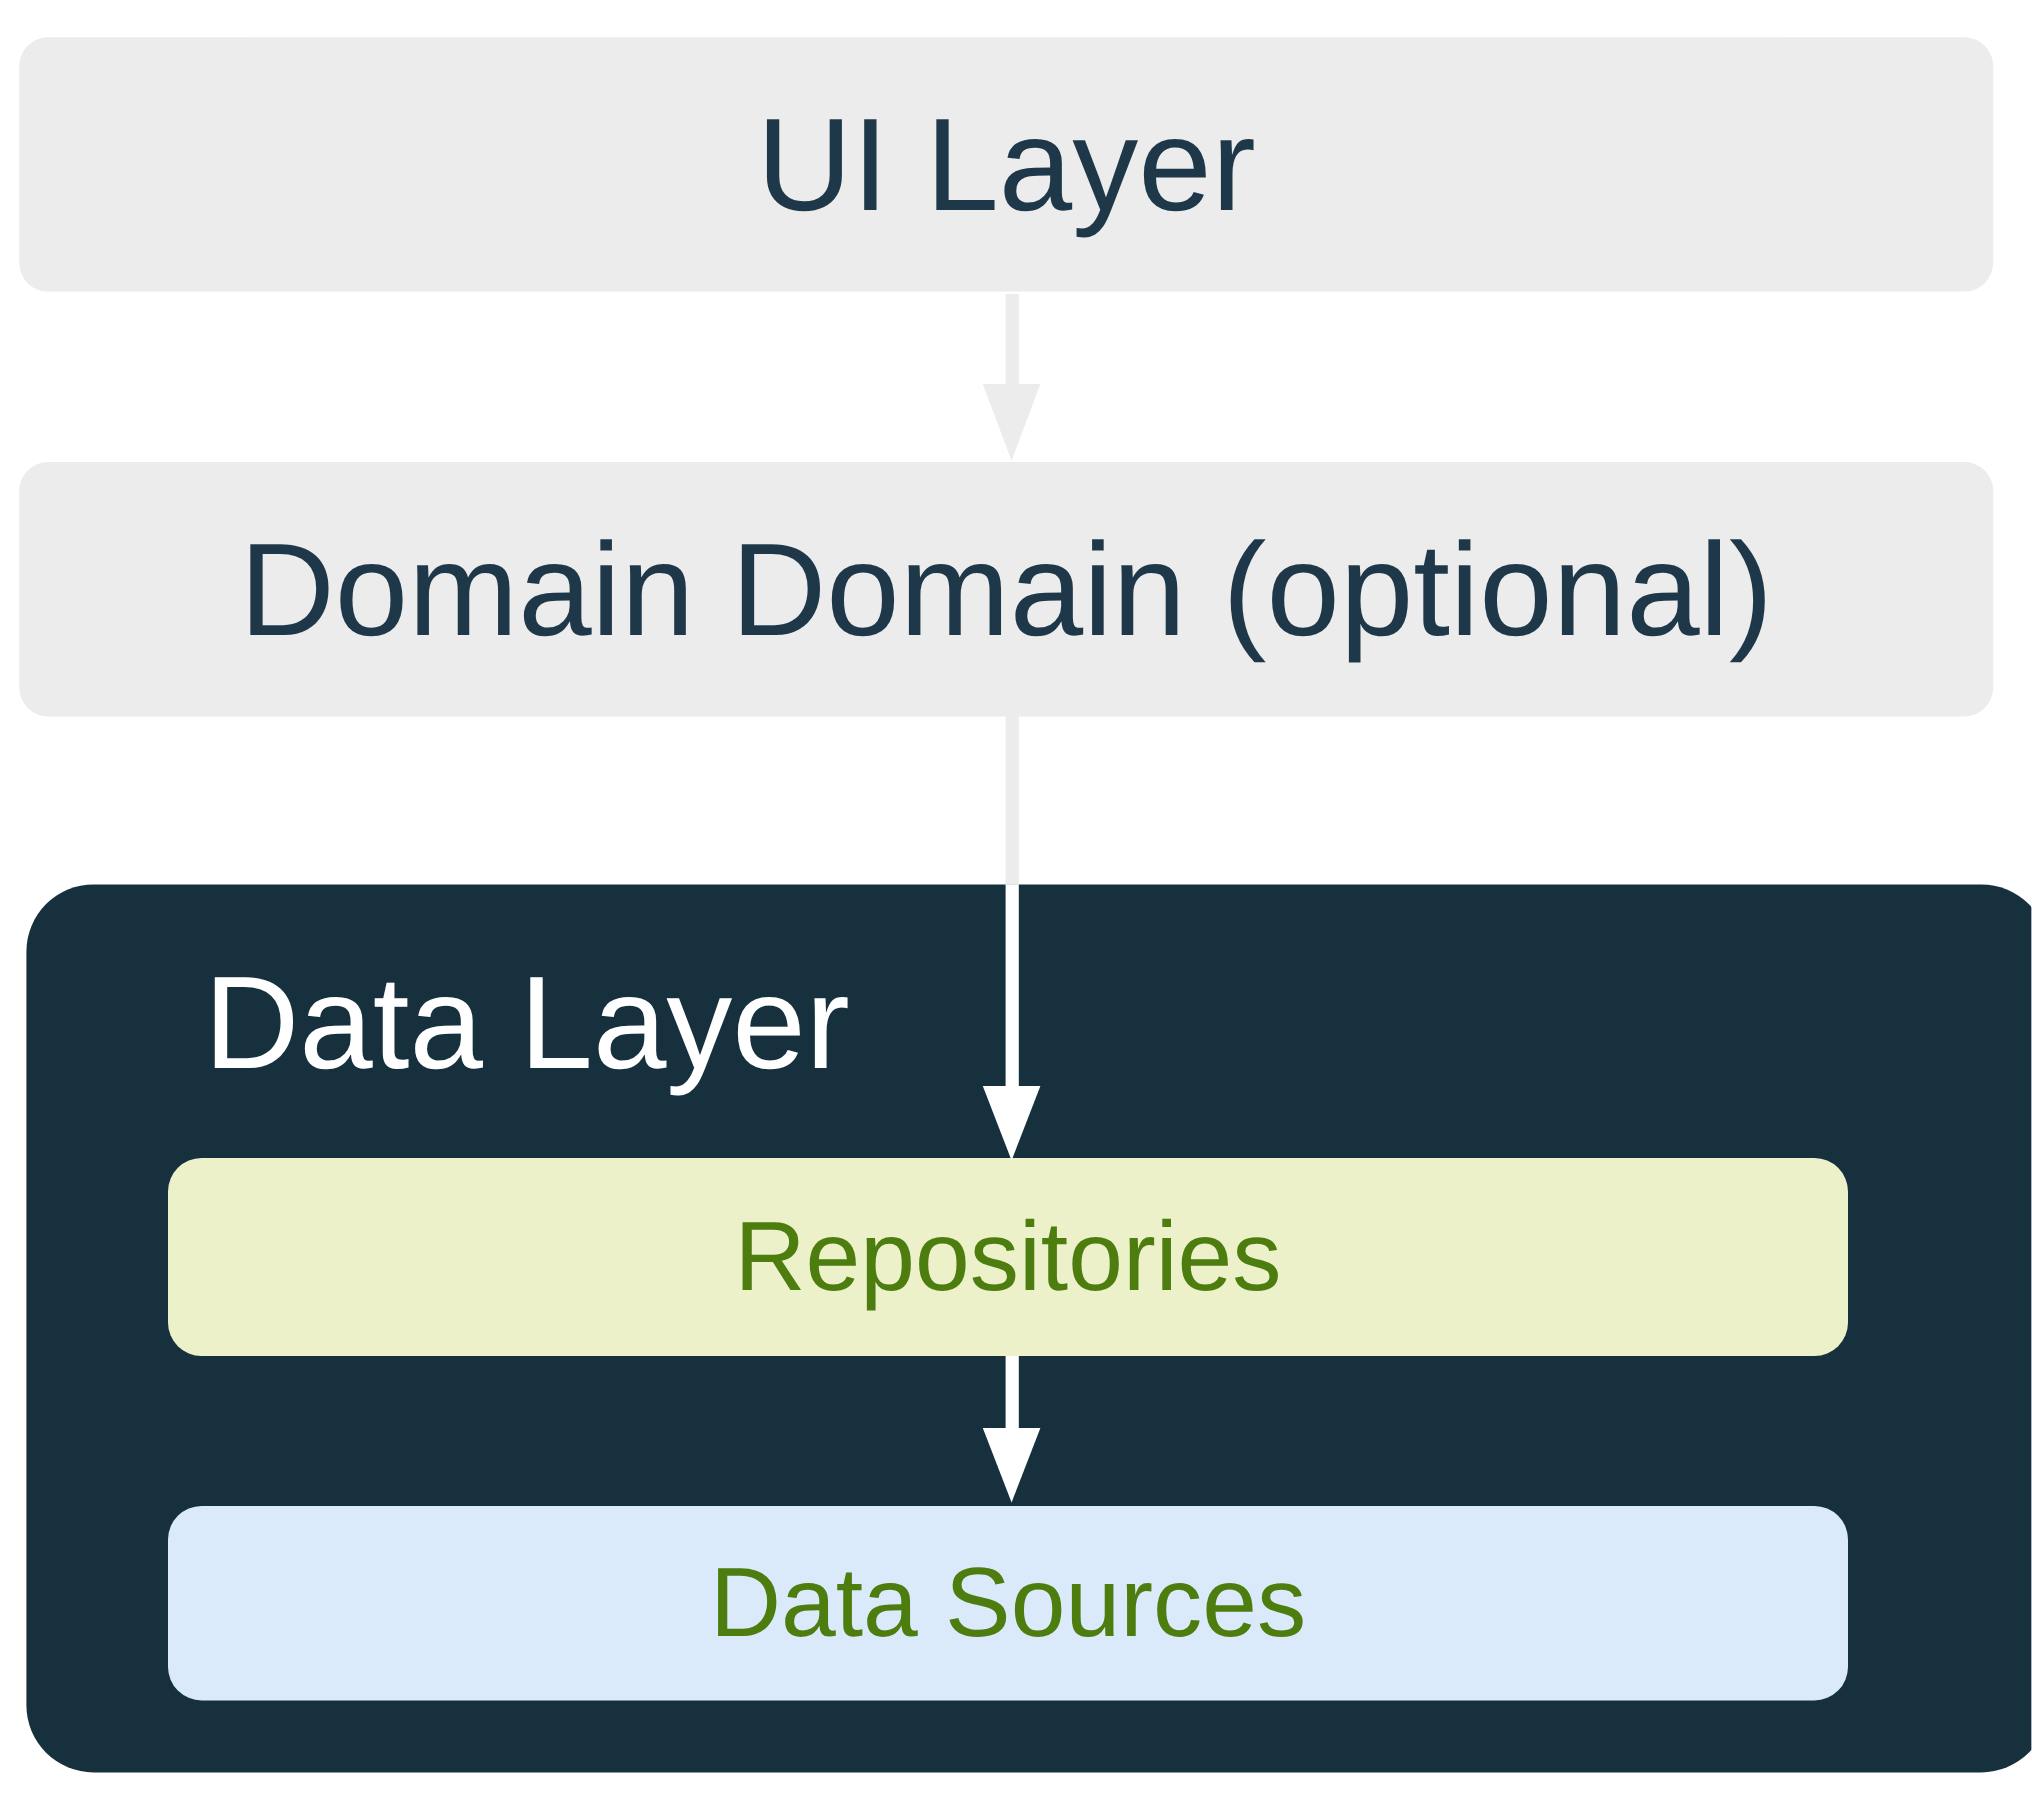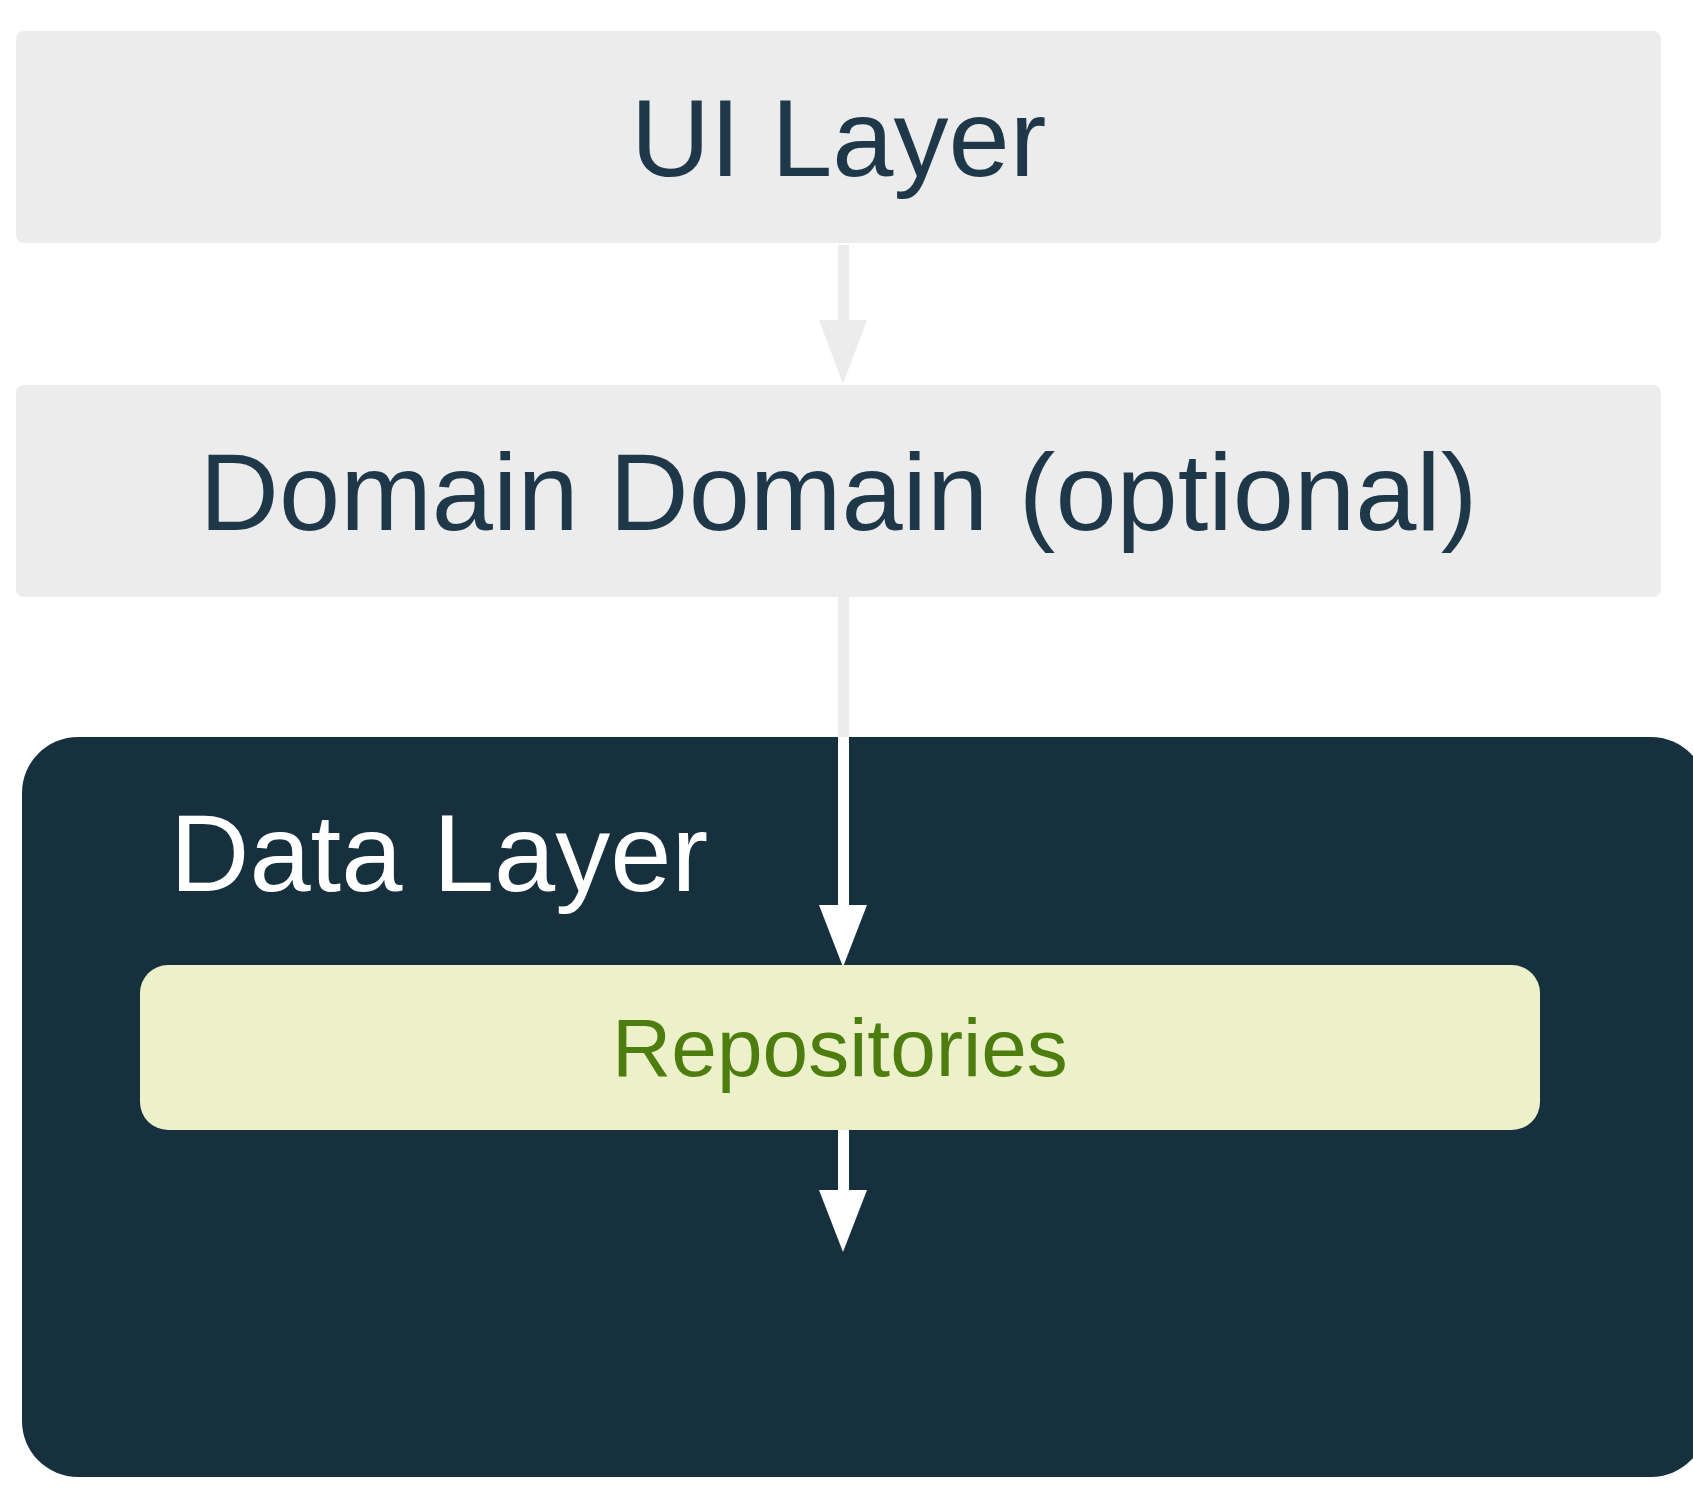--- a/index.html
+++ b/index.html
@@ -10,21 +10,21 @@
     background: #ffffff;
     font-family: "Liberation Sans", sans-serif;
     overflow: hidden;
   }
   .layer-box {
     position: absolute;
     left: 16px;
     width: 1645px;
     height: 212px;
     background: #ececec;
-    border-radius: 8px;
+    border-radius: 24px;
     display: flex;
     align-items: center;
     justify-content: center;
   }
   .layer-box .layer-label {
     color: #1e3849;
     font-size: 110px;
     font-weight: 400;
     letter-spacing: 0px;
     white-space: nowrap;
@@ -116,20 +116,23 @@
     <span class="layer-label">Domain Domain (optional)</span>
   </div>
 
   <div class="data-layer-box">
     <div class="data-layer-title">Data Layer</div>
 
     <div class="inner-box box-repositories">
       <span class="inner-label">Repositories</span>
     </div>
 
+    <div class="inner-box box-datasources">
+      <span class="inner-label">Data Sources</span>
+    </div>
   </div>
 
   <div class="arrow arrow-2">
     <div class="stem stem-gray"></div>
     <div class="stem stem-white"></div>
     <div class="head head-white"></div>
   </div>
 
   <div class="arrow arrow-3">
     <div class="stem stem-white"></div>

